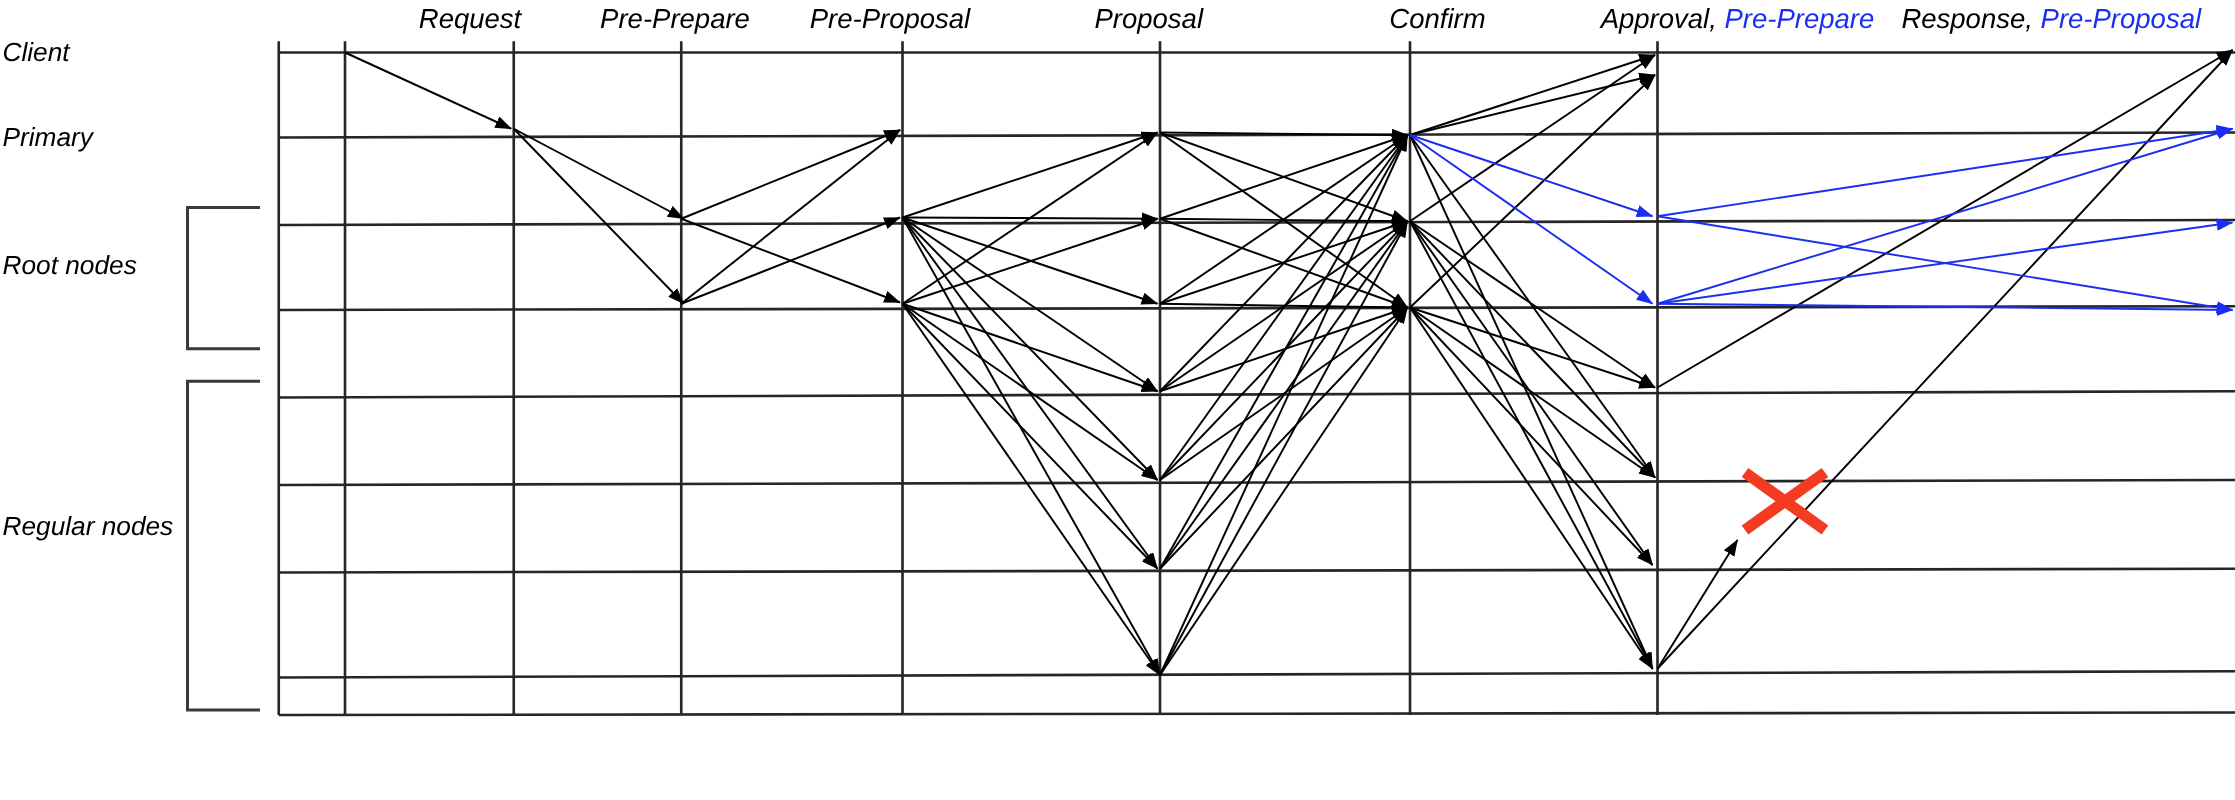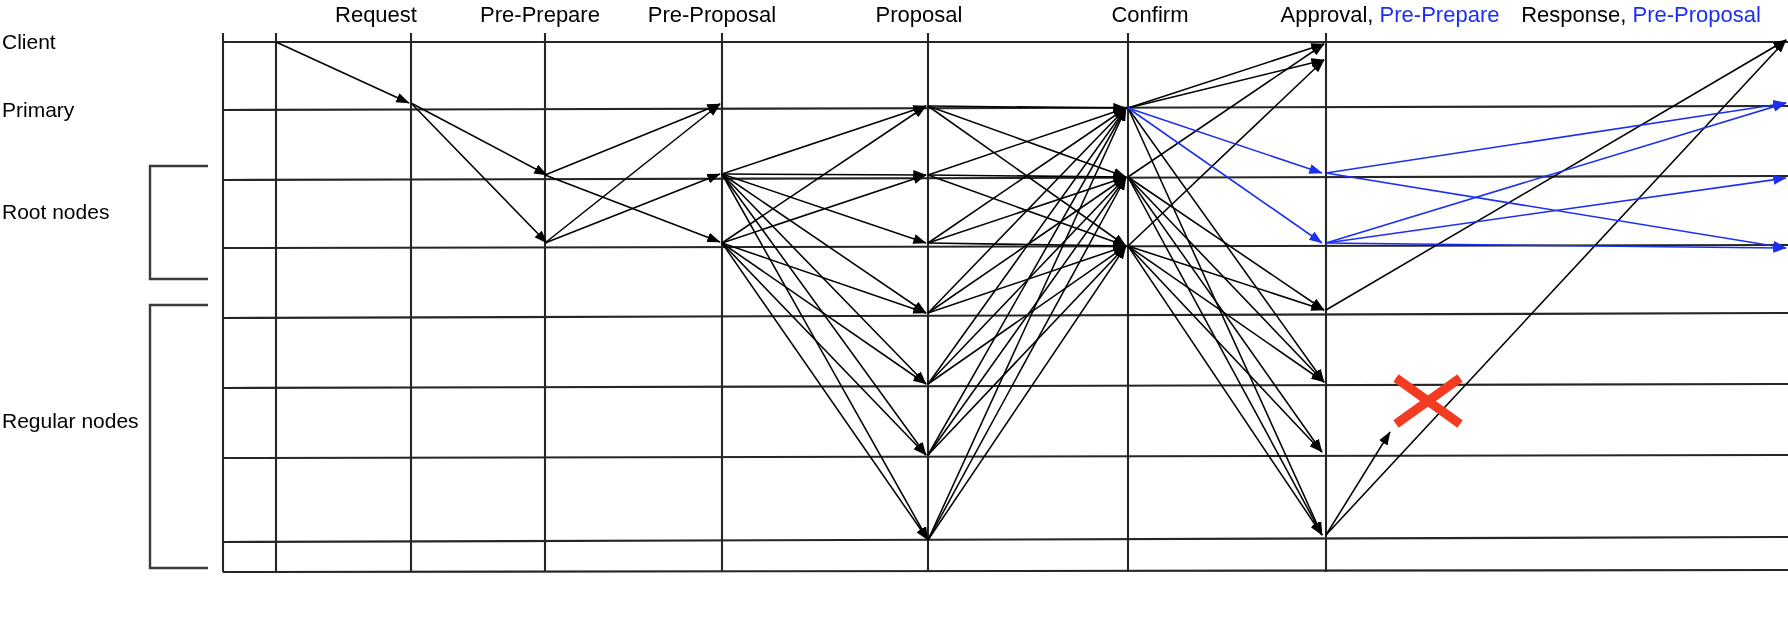--- a/index.html
+++ b/index.html
@@ -1,17 +1,17 @@
 <!DOCTYPE html>
 <html><head>
 <meta charset="utf-8">
 <style>
   html,body{margin:0;padding:0;background:#ffffff;}
   body{width:1788px;height:640px;overflow:hidden;font-family:"Liberation Sans",sans-serif;}
-  #stage{position:relative;width:1788px;height:640px;background:#fff;}
+  #stage{position:relative;width:1788px;height:640px;background:#fff;font-style:italic;}
   svg{display:block;}
   .lbl{font-family:"Liberation Sans",sans-serif;font-size:21px;fill:#000;}
   .phase{font-family:"Liberation Sans",sans-serif;font-size:22px;fill:#000;text-anchor:middle;}
   .phase-blue{fill:#1a2ff0;}
   .grid{stroke:#262626;stroke-width:2.1;fill:none;}
   .bracket{stroke:#3a3a3a;stroke-width:2.4;fill:none;}
   .msg{stroke:#000000;stroke-width:1.55;fill:none;}
   .msgb{stroke:#1a2ff0;stroke-width:1.55;fill:none;}
   .xmark{stroke:#f23b20;stroke-width:9;stroke-linecap:butt;}
 </style>

